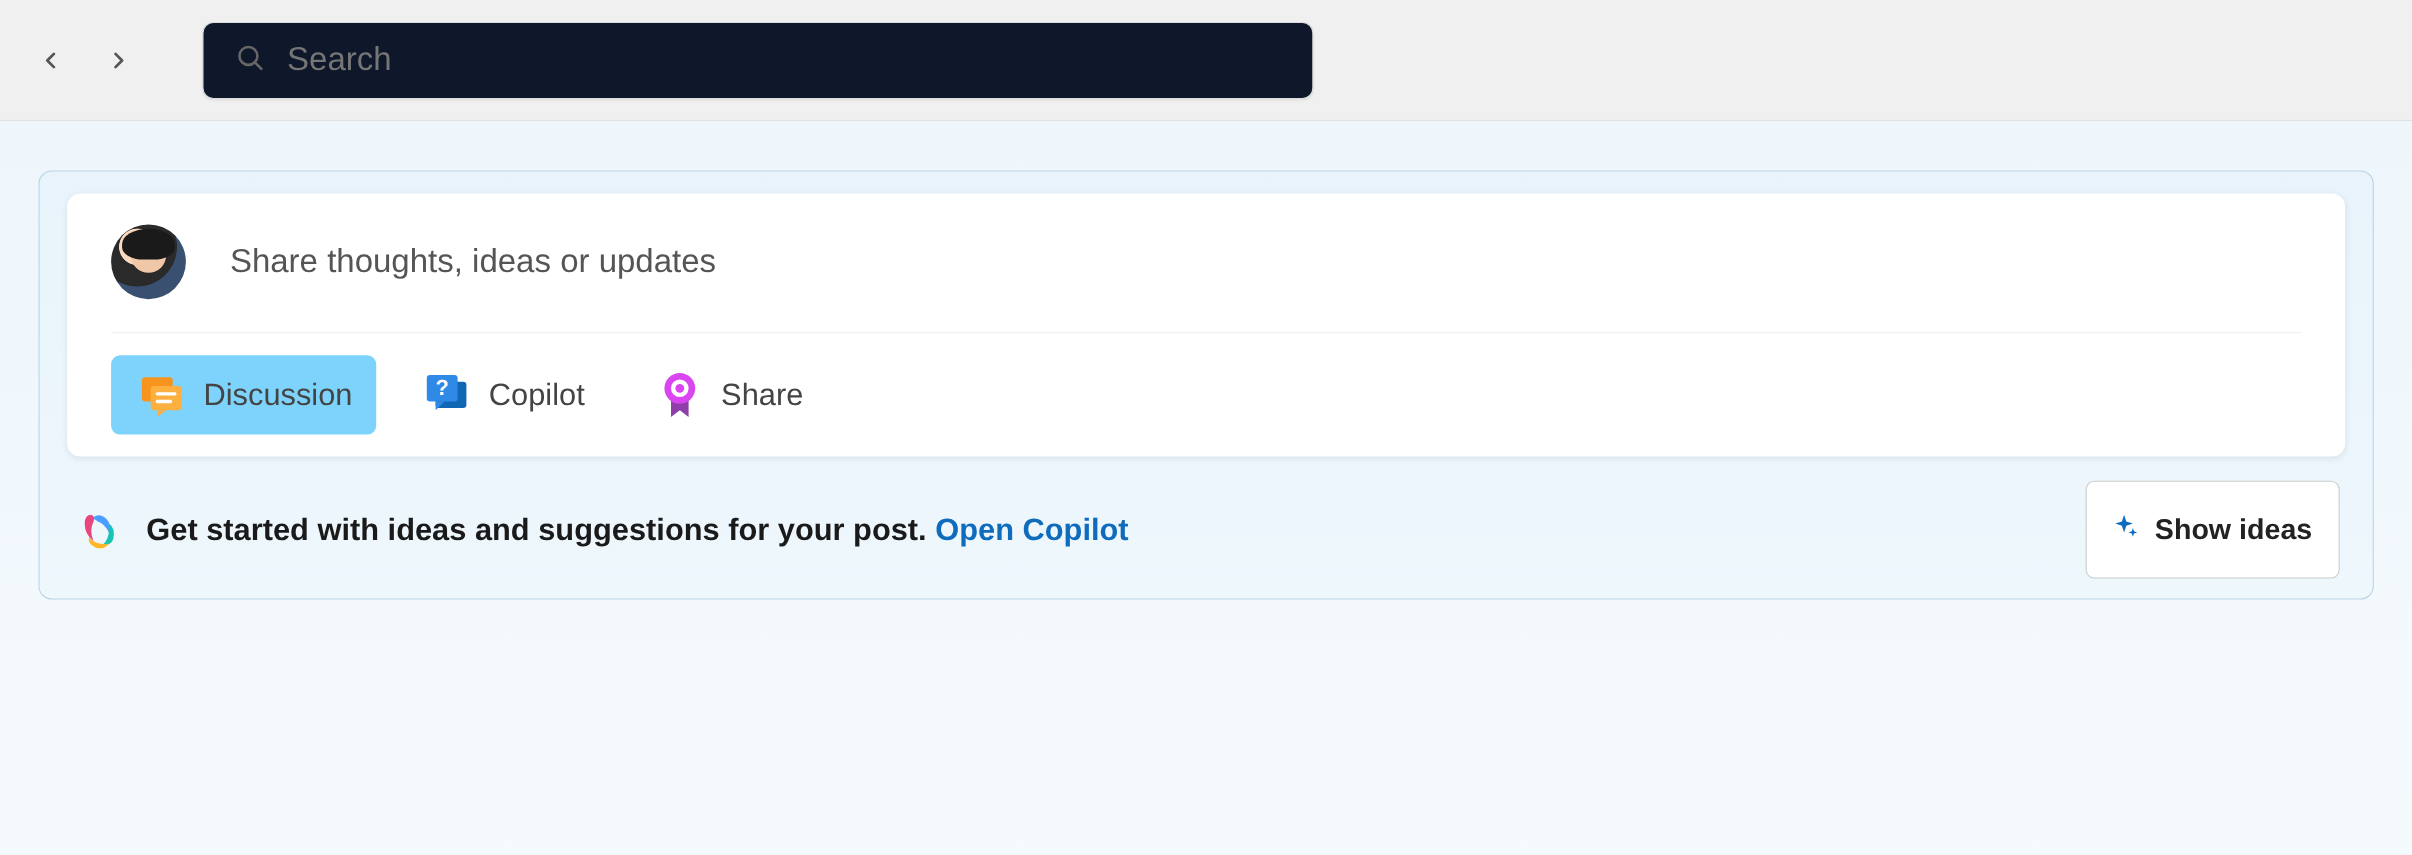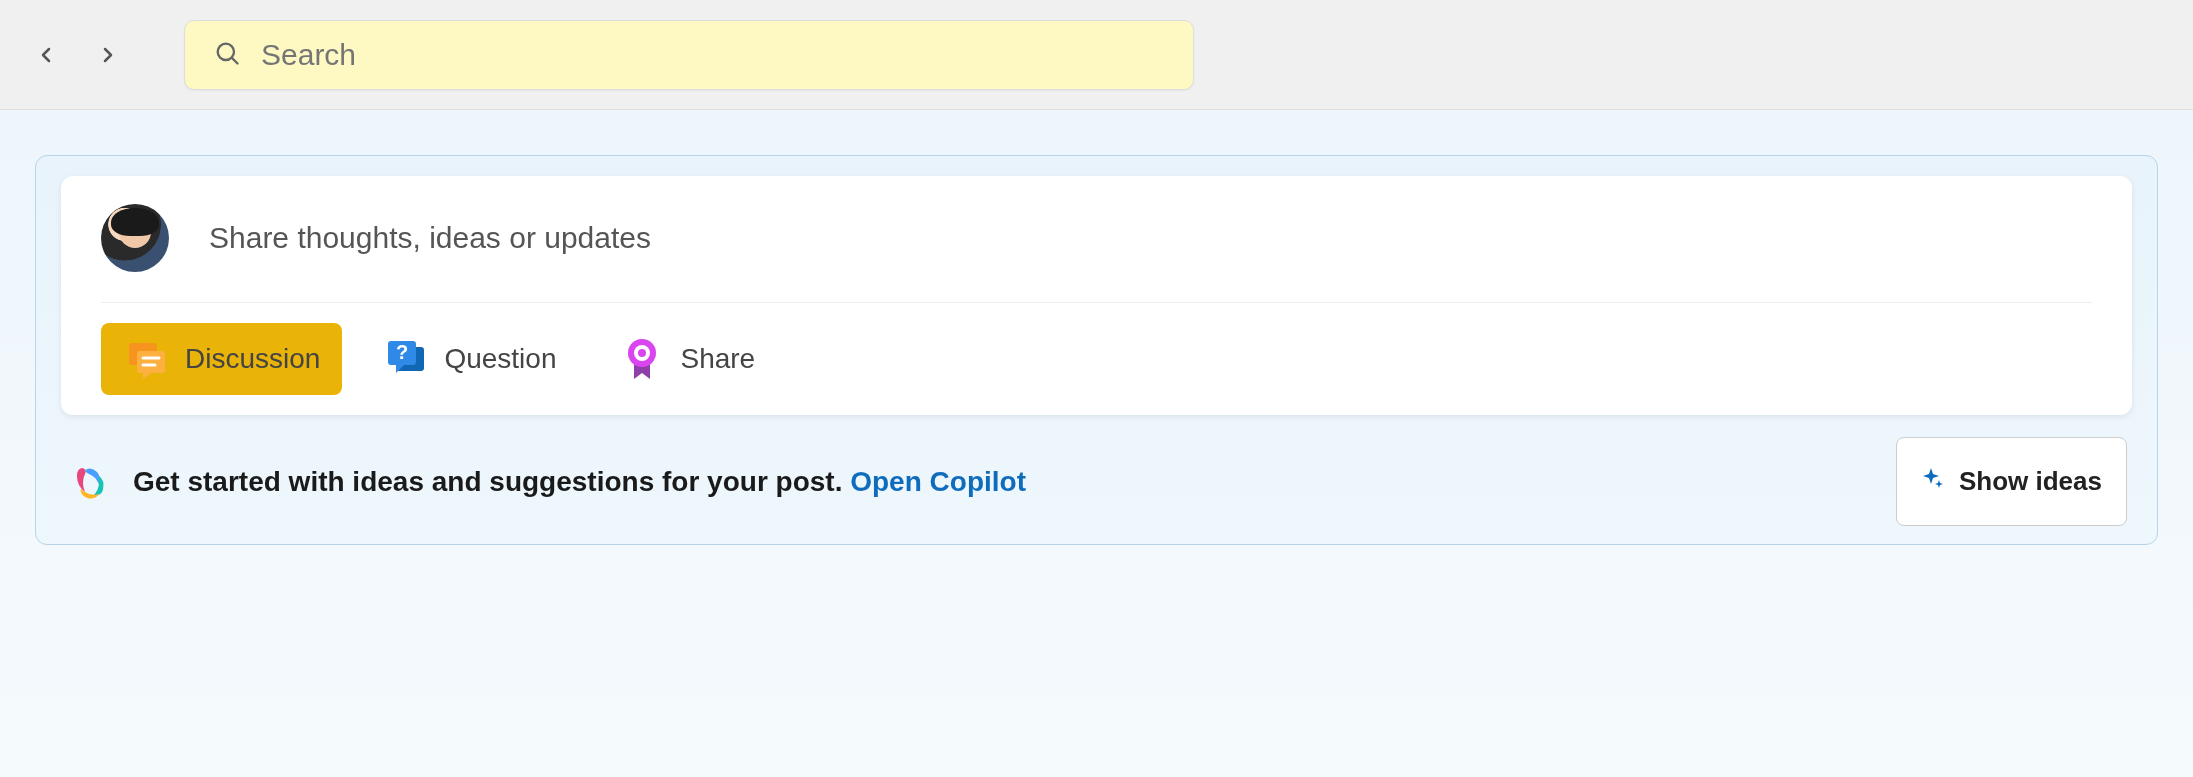--- a/index.html
+++ b/index.html
@@ -33,21 +33,21 @@
       height: 32px;
       display: flex;
       align-items: center;
       justify-content: center;
       cursor: pointer;
       color: #555;
     }
     .search-container {
       width: 1010px;
       height: 70px;
-      background: #fef9c3;
+      background: #0f172a;
       border: 1px solid #ddd;
       border-radius: 10px;
       display: flex;
       align-items: center;
       padding: 0 28px;
       box-shadow: 0 1px 2px rgba(0,0,0,0.05);
     }
     .search-icon {
       color: #666;
       margin-right: 20px;
@@ -127,21 +127,21 @@
       display: flex;
       align-items: center;
       gap: 14px;
       padding: 12px 22px;
       border-radius: 8px;
       cursor: pointer;
       font-size: 28px;
       color: #444;
     }
     .post-type.active {
-      background: #eab308;
+      background: #7dd3fc;
     }
     .post-type-icon {
       width: 48px;
       height: 48px;
       display: flex;
       align-items: center;
       justify-content: center;
     }
     .copilot-row {
       display: flex;
@@ -235,21 +235,21 @@
         </div>
         <div class="post-type">
           <span class="post-type-icon">
             <svg width="48" height="48" viewBox="0 0 48 48">
               <rect x="14" y="12" width="28" height="24" rx="3" fill="#1267b4"></rect>
               <rect x="6" y="6" width="28" height="24" rx="3" fill="#2e8ae6"></rect>
               <path d="M14 30 L14 38 L22 30 Z" fill="#2e8ae6"></path>
               <text x="20" y="24" font-size="20" font-weight="bold" fill="#fff" text-anchor="middle">?</text>
             </svg>
           </span>
-          <span>Question</span>
+          <span>Copilot</span>
         </div>
         <div class="post-type">
           <span class="post-type-icon">
             <svg width="48" height="48" viewBox="0 0 48 48">
               <path d="M16 26 L16 44 L24 38 L32 44 L32 26 Z" fill="#8e3fa8"></path>
               <circle cx="24" cy="18" r="14" fill="#d946ef"></circle>
               <circle cx="24" cy="18" r="8" fill="#fff"></circle>
               <circle cx="24" cy="18" r="4" fill="#d946ef"></circle>
             </svg>
           </span>

